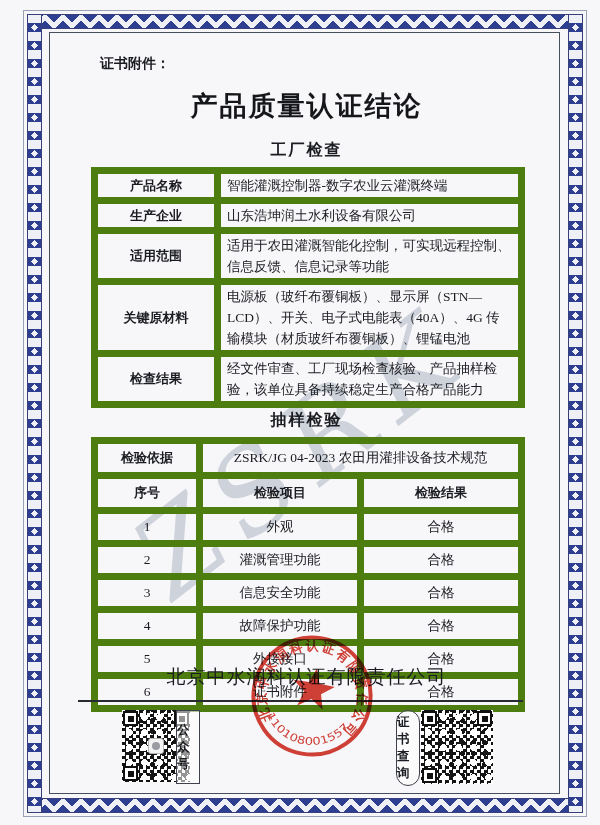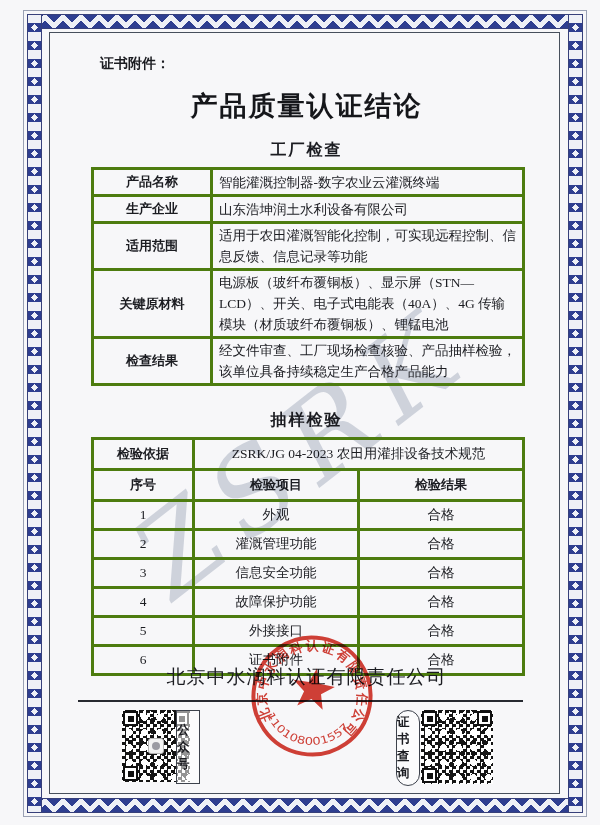--- a/index.html
+++ b/index.html
@@ -40,21 +40,21 @@
   .doc-title{position:absolute;left:88px;width:437px;top:88px;text-align:center;
     font-size:27px;font-weight:bold;letter-spacing:2px;
     font-family:"DejaVu Sans","Liberation Sans",sans-serif;color:#15161a;}
   .sec-head{position:absolute;width:437px;left:88px;text-align:center;
     font-size:16px;font-weight:bold;letter-spacing:2px;}
   .sec1{top:140px;} .sec2{top:410px;}
   
   table{border-collapse:collapse;table-layout:fixed;position:absolute;left:91px;width:434px;
     background:transparent;}
   .t1{top:167px;} .t2{top:437px;}
-  td,th{border:3px solid #4d7c0f;font-size:13.5px;font-weight:normal;
+  td,th{border:7px solid #4d7c0f;font-size:13.5px;font-weight:normal;
     padding:1px 6px;overflow:hidden;}
   .t1 td.lbl{width:112px;text-align:center;font-weight:bold;font-size:13px;padding:1px 2px;}
   .t1 td.val{text-align:left;line-height:21px;}
   .r27{height:27px;} .r46{height:46px;} .r63{height:63px;} .r47{height:47px;}
   .t2 td{text-align:center;height:24px;padding:1px 4px;}
   .t2 .c1{width:90px;} .t2 .c2{width:232px;} .t2 .c3{width:112px;}
   .t2 .hrow td{height:26px;}
   .t2 td.bold{font-weight:bold;font-size:13px;}
   
   .validity{position:absolute;left:91px;top:644px;font-size:12.5px;font-weight:bold;

